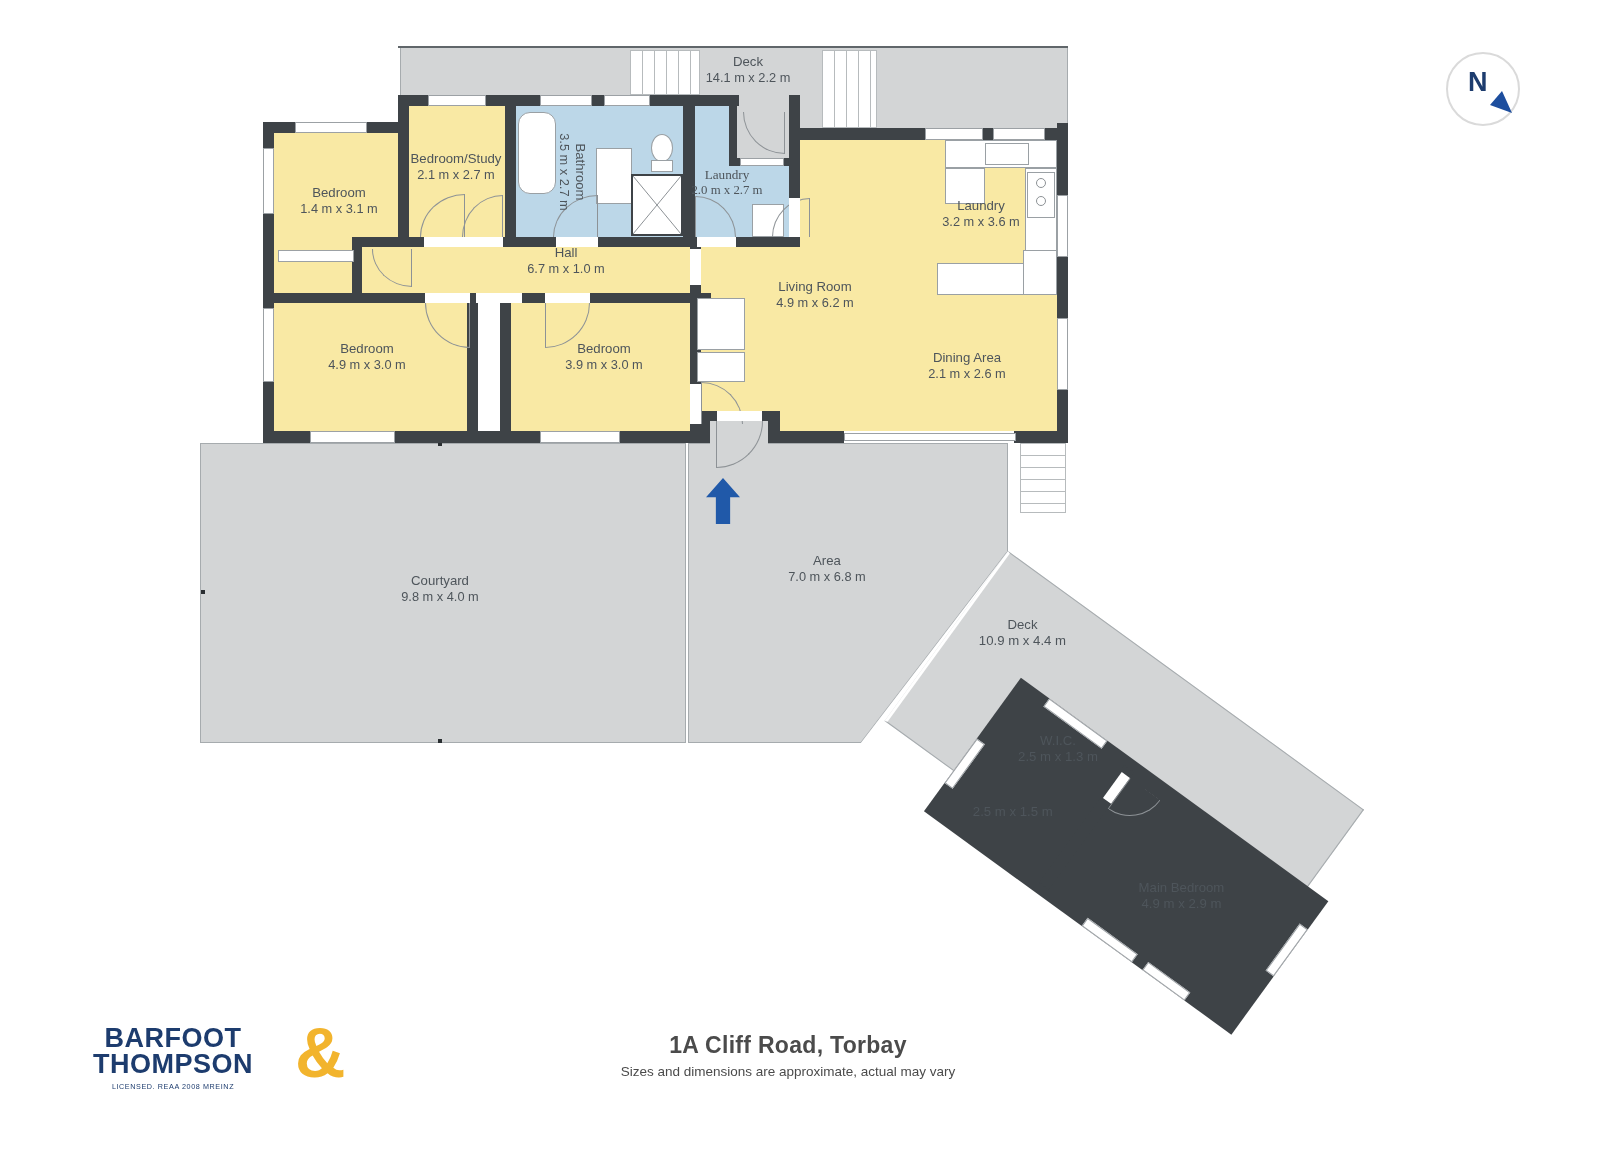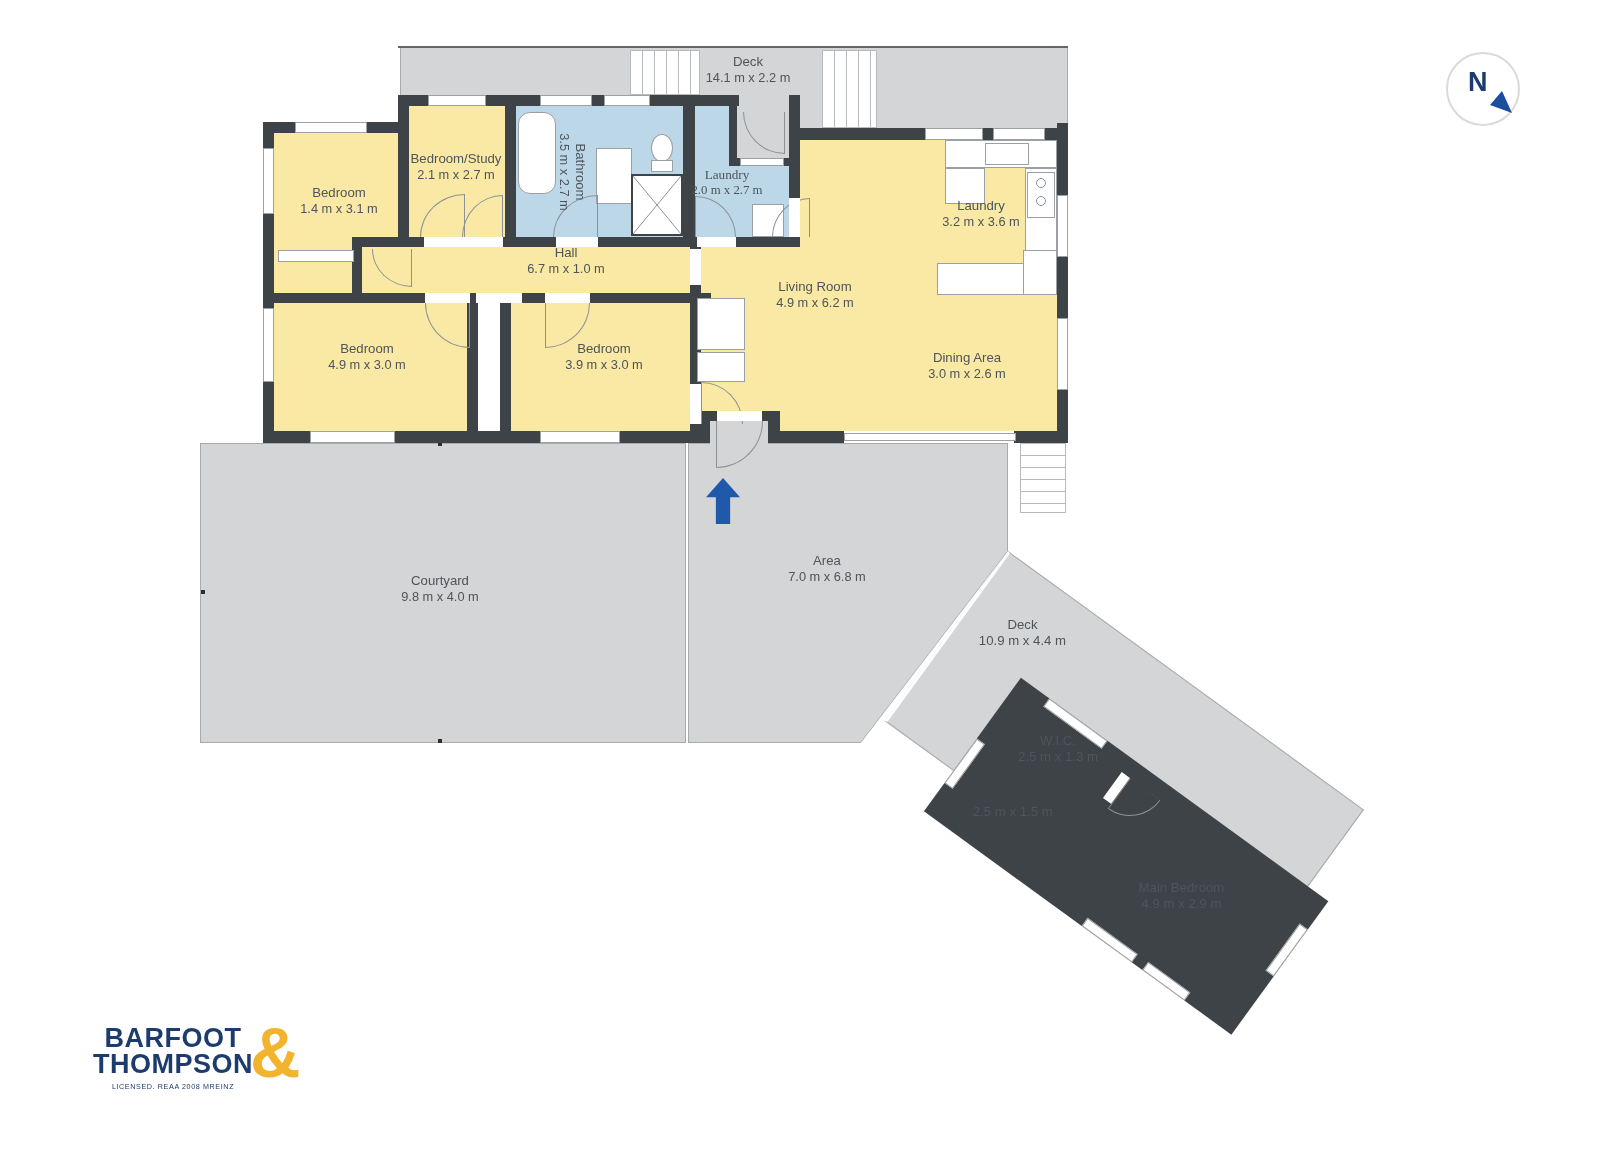--- a/index.html
+++ b/index.html
@@ -43,21 +43,21 @@
   
   #compass{position:absolute;left:1446px;top:52px;width:74px;height:74px;border:2px solid #DADADA;
            border-radius:50%;background:#fff;z-index:60;}
   #compass .n{position:absolute;left:20px;top:13px;font-size:27px;font-weight:bold;color:var(--brand-navy,#1D3C6E);}
   #compass svg{position:absolute;left:38px;top:33px;}
   
   #footer-title{position:absolute;left:788px;top:1032px;transform:translateX(-50%);
                 text-align:center;z-index:60;color:var(--title-text,#4B4B4B);}
   #footer-title .t1{font-size:23px;font-weight:bold;letter-spacing:.3px;}
   #footer-title .t2{font-size:13.5px;margin-top:5px;}
-  #logo{position:absolute;left:93px;top:1026px;display:flex;align-items:flex-start;z-index:60;}
+  #logo{position:absolute;left:93px;top:1026px;display:flex;align-items:flex-start;z-index:60;gap:45px;}
   #logo .col{display:flex;flex-direction:column;align-items:center;}
   #logo .l1,#logo .l2{font-size:27px;font-weight:800;color:var(--brand-navy,#1D3C6E);
        line-height:.95;letter-spacing:.5px;}
   #logo .amp{font-size:70px;font-weight:bold;color:var(--brand-gold,#F2B42D);line-height:.78;margin-left:-3px;}
   #logo .lic{font-size:7.2px;color:var(--brand-navy,#1D3C6E);letter-spacing:.6px;margin-top:5px;text-align:center;}
   
   #entry-arrow{position:absolute;left:706px;top:478px;width:34px;height:46px;background:var(--arrow-blue,#2059A9);
     clip-path:polygon(50% 0,100% 42%,71% 42%,71% 100%,29% 100%,29% 42%,0 42%);z-index:50;}
   .porch-shape{position:absolute;left:688px;top:443px;width:320px;height:300px;background:var(--outline,#A6ABAE);
     clip-path:polygon(0 0,100% 0,100% 36%,54% 100%,0 100%);z-index:1;}
@@ -255,21 +255,21 @@
   <div class="lbl" style="left:367px;top:357px;">
     <div class="nm">Bedroom</div>
     <div class="dm">4.9 m x 3.0 m</div>
   </div>
   <div class="lbl" style="left:604px;top:357px;">
     <div class="nm">Bedroom</div>
     <div class="dm">3.9 m x 3.0 m</div>
   </div>
   <div class="lbl" style="left:967px;top:366px;">
     <div class="nm">Dining Area</div>
-    <div class="dm">3.0 m x 2.6 m</div>
+    <div class="dm">2.1 m x 2.6 m</div>
   </div>
   <div class="lbl" style="left:440px;top:589px;">
     <div class="nm">Courtyard</div>
     <div class="dm">9.8 m x 4.0 m</div>
   </div>
   <div class="lbl" style="left:827px;top:569px;">
     <div class="nm">Area</div>
     <div class="dm">7.0 m x 6.8 m</div>
   </div>
 
@@ -283,14 +283,18 @@
   </div>
 
   <div id="logo">
     <div class="col">
       <div class="l1">BARFOOT</div>
       <div class="l2">THOMPSON</div>
       <div class="lic">LICENSED. REAA 2008 MREINZ</div>
     </div>
     <div class="amp">&amp;</div>
   </div>
+  <div id="footer-title">
+    <div class="t1">1A Cliff Road, Torbay</div>
+    <div class="t2">Sizes and dimensions are approximate, actual may vary</div>
+  </div>
 
 </div>
 
 </body></html>

